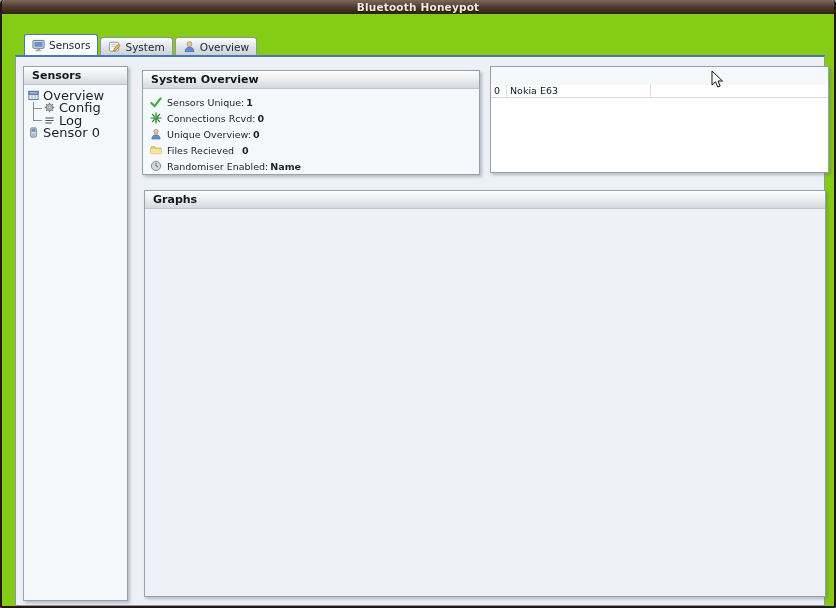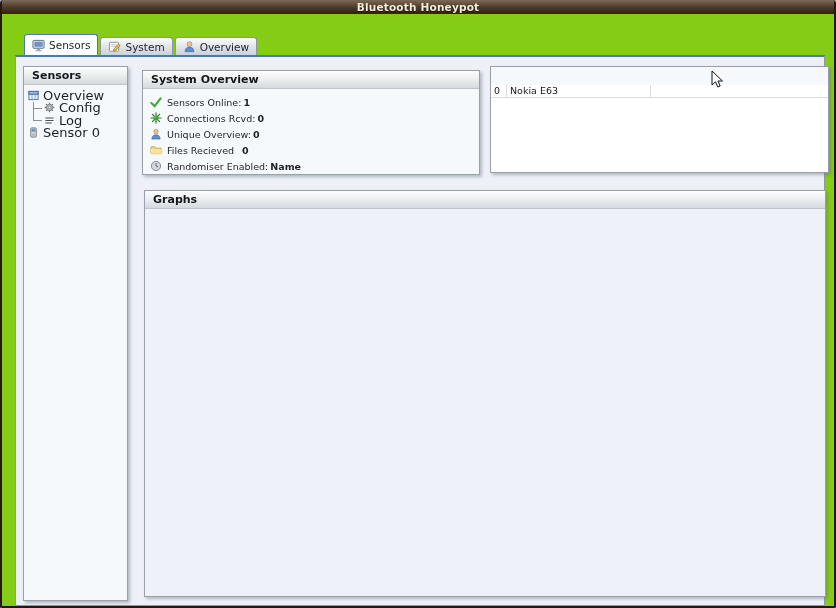--- a/index.html
+++ b/index.html
@@ -180,21 +180,21 @@
       <div class="panel-hd">
         <span>System Overview</span>
       </div>
       <div style="padding-top:5px;">
           <div class="ov-row">
             <span class="ic ic12">
               <svg viewBox="0 0 13 13">
                 <path d="M1.5 7.5 L5 11 L11.5 2.5" fill="none" stroke="#3fae3f" stroke-width="2.4" stroke-linecap="round"></path>
               </svg>
             </span>
-            <span class="ov-label">Sensors Online:</span>
+            <span class="ov-label">Sensors Unique:</span>
             <span class="ov-value">1</span>
           </div>
           <div class="ov-row">
             <span class="ic ic12">
               <svg viewBox="0 0 13 13">
                 <circle cx="6.5" cy="6.5" r="3" fill="#3f9e3f"></circle>
                 <g stroke="#2f7a2f" stroke-width="1.3" stroke-linecap="round">
                   <line x1="6.5" y1="1" x2="6.5" y2="3"></line>
                   <line x1="6.5" y1="10" x2="6.5" y2="12"></line>
                   <line x1="1" y1="6.5" x2="3" y2="6.5"></line>

